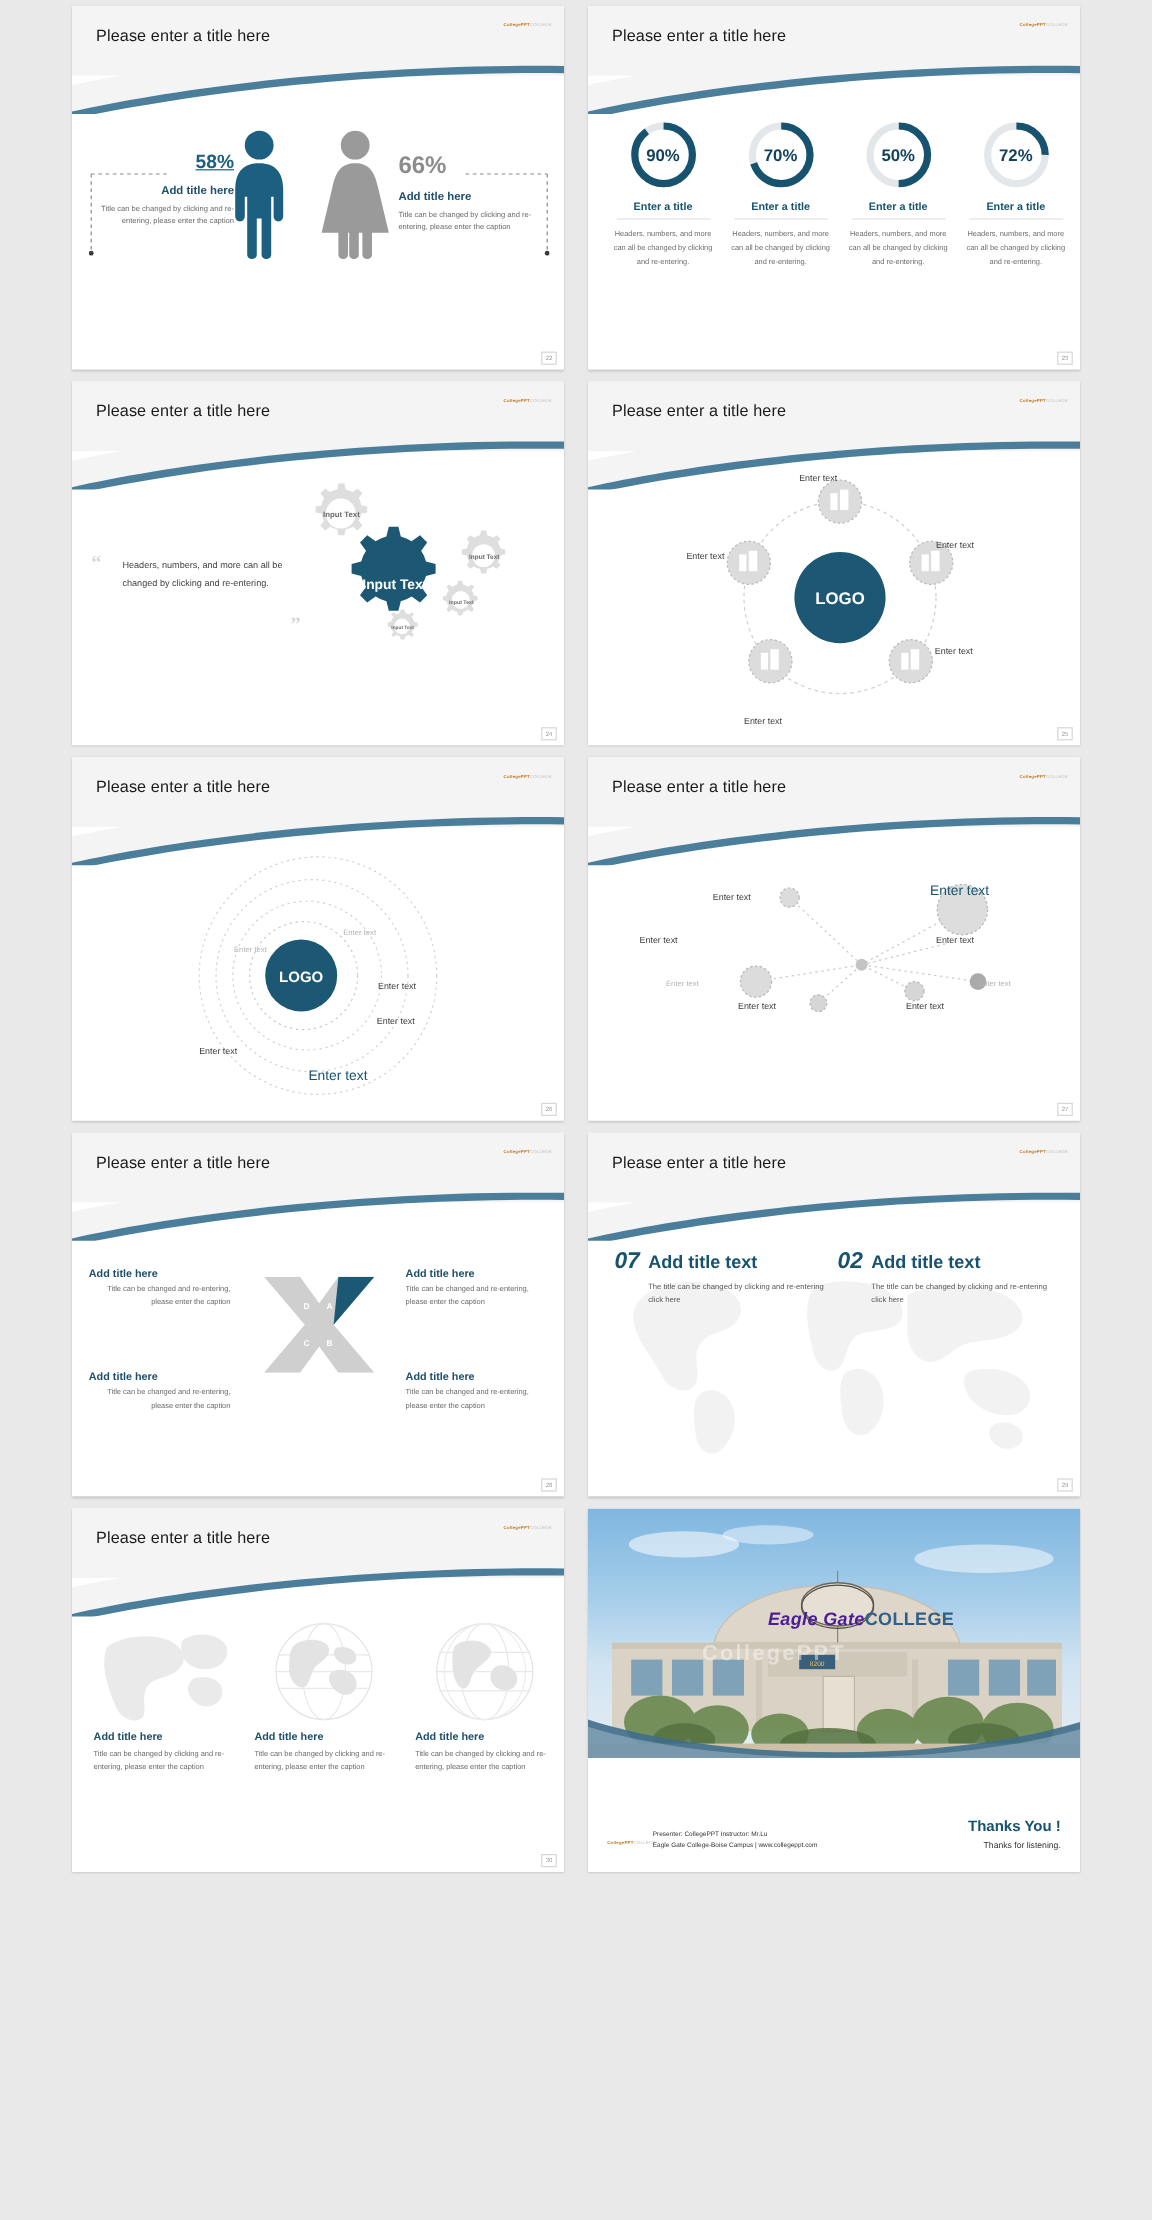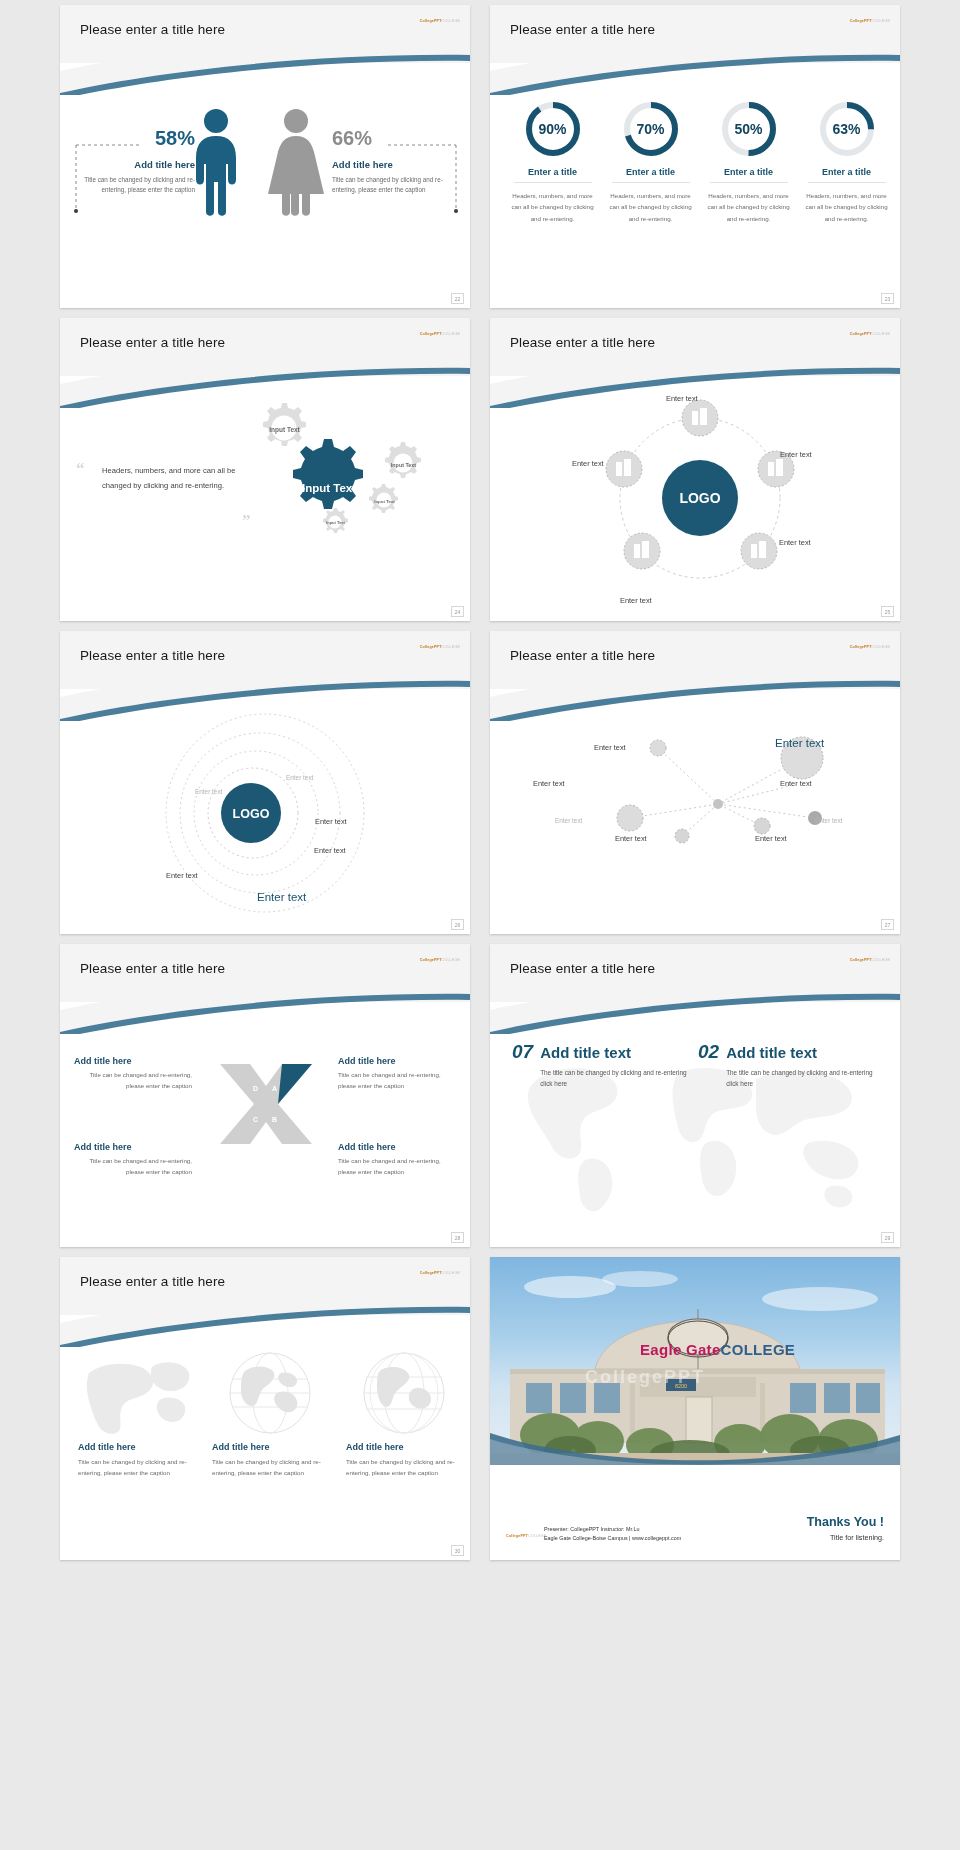--- a/index.html
+++ b/index.html
@@ -41,21 +41,21 @@
   .pnum {
     position:absolute; right:6px; bottom:4px;
     width:13px;height:11px; border:1px solid #d6d6d6; color:#9a9a9a;
     font-size:5px; display:flex; align-items:center; justify-content:center;
     background:#fff;
   }
   svg { display:block; }
   .abs { position:absolute; }
 
   
-  .pct-blue{ color:#1d5f80; font-weight:bold; font-size:20px;}
+  .pct-blue{ color:#1d5f80; font-weight:bold; font-size:16px;text-decoration:underline;}
   .pct-gray{ color:#8c8c8c; font-weight:bold; font-size:20px;}
   .lead{ color:#1d4e6b; font-weight:bold; font-size:9.5px;}
   .body-t{ color:#6a6a6a; font-size:6.3px; line-height:1.65;}
 
   
   .donut-num{ position:absolute; left:0; top:0; width:100%; height:100%;
     display:flex; align-items:center; justify-content:center;
     font-size:14px; font-weight:bold; color:#13445f;}
   .dtitle{ color:#17526f; font-weight:bold; font-size:9px; text-align:center;}
   .drule{ width:78px; height:1px; background:#e2e2e2; margin:5px auto 7px;}
@@ -186,21 +186,21 @@
       <div class="dtitle" style="margin-top:9px;">Enter a title</div>
       <div class="drule"></div>
       <div class="dbody">Headers, numbers, and more can all be changed by clicking and re-entering.</div>
     </div>
     <div style="width:89px;">
       <div style="position:relative;width:58px;height:58px;margin:0 auto;">
         <svg width="58" height="58" viewBox="0 0 58 58">
           <circle cx="29" cy="29" r="24" fill="none" stroke="#e4e7e9" stroke-width="6"></circle>
           <circle cx="29" cy="29" r="24" fill="none" stroke="#17526f" stroke-width="6" stroke-dasharray="37.7 150.8" transform="rotate(-90 29 29)"></circle>
         </svg>
-        <div class="donut-num">63%</div>
+        <div class="donut-num">72%</div>
       </div>
       <div class="dtitle" style="margin-top:9px;">Enter a title</div>
       <div class="drule"></div>
       <div class="dbody">Headers, numbers, and more can all be changed by clicking and re-entering.</div>
     </div>
   </div>
   <div class="pnum">23</div>
  </div>
 </div>
 
@@ -577,32 +577,32 @@
         <ellipse cx="330" cy="193" rx="30" ry="14"></ellipse>
       </g>
 
       <rect x="0" y="196" width="410" height="12" fill="#cdbfa8"></rect>
 
       <path d="M0,176 C110,212 300,212 410,178 L410,208 L0,208 Z" fill="#3f6e8c" opacity=".9"></path>
       <path d="M0,182 C110,216 300,216 410,184 L410,208 L0,208 Z" fill="#ffffff" opacity=".25"></path>
     </svg>
 
     <div class="abs" style="left:150px;top:84px;font-size:15px;font-weight:bold;letter-spacing:.3px;">
-      <span style="color:#be185d;">Eagle Gate</span><span style="color:#2f5f8a;">COLLEGE</span>
+      <span style="color:#4c1d95;font-style:italic;">Eagle Gate</span><span style="color:#2f5f8a;">COLLEGE</span>
     </div>
     <div class="abs" style="left:95px;top:110px;font-size:18px;font-weight:bold;color:#ffffff;opacity:.45;letter-spacing:2px;">CollegePPT</div>
   </div>
 
   <div class="abs" style="left:16px;bottom:22px;">
     <div class="brand" style="position:static;font-size:3.6px;"><b>CollegePPT</b><i>COLLEGE</i></div>
   </div>
   <div class="abs" style="left:54px;bottom:18px;width:210px;">
     <div class="pres">Presenter: CollegePPT    Instructor: Mr.Lu</div>
     <div class="pres">Eagle Gate College-Boise Campus  |  www.collegeppt.com</div>
   </div>
   <div class="abs" style="right:16px;bottom:18px;text-align:right;">
     <div class="thanks-big">Thanks You !</div>
-    <div class="thanks-sm" style="margin-top:4px;">Title for listening.</div>
+    <div class="thanks-sm" style="margin-top:4px;">Thanks for listening.</div>
   </div>
  </div>
 </div>
 
 </div>
 
 </body></html>

